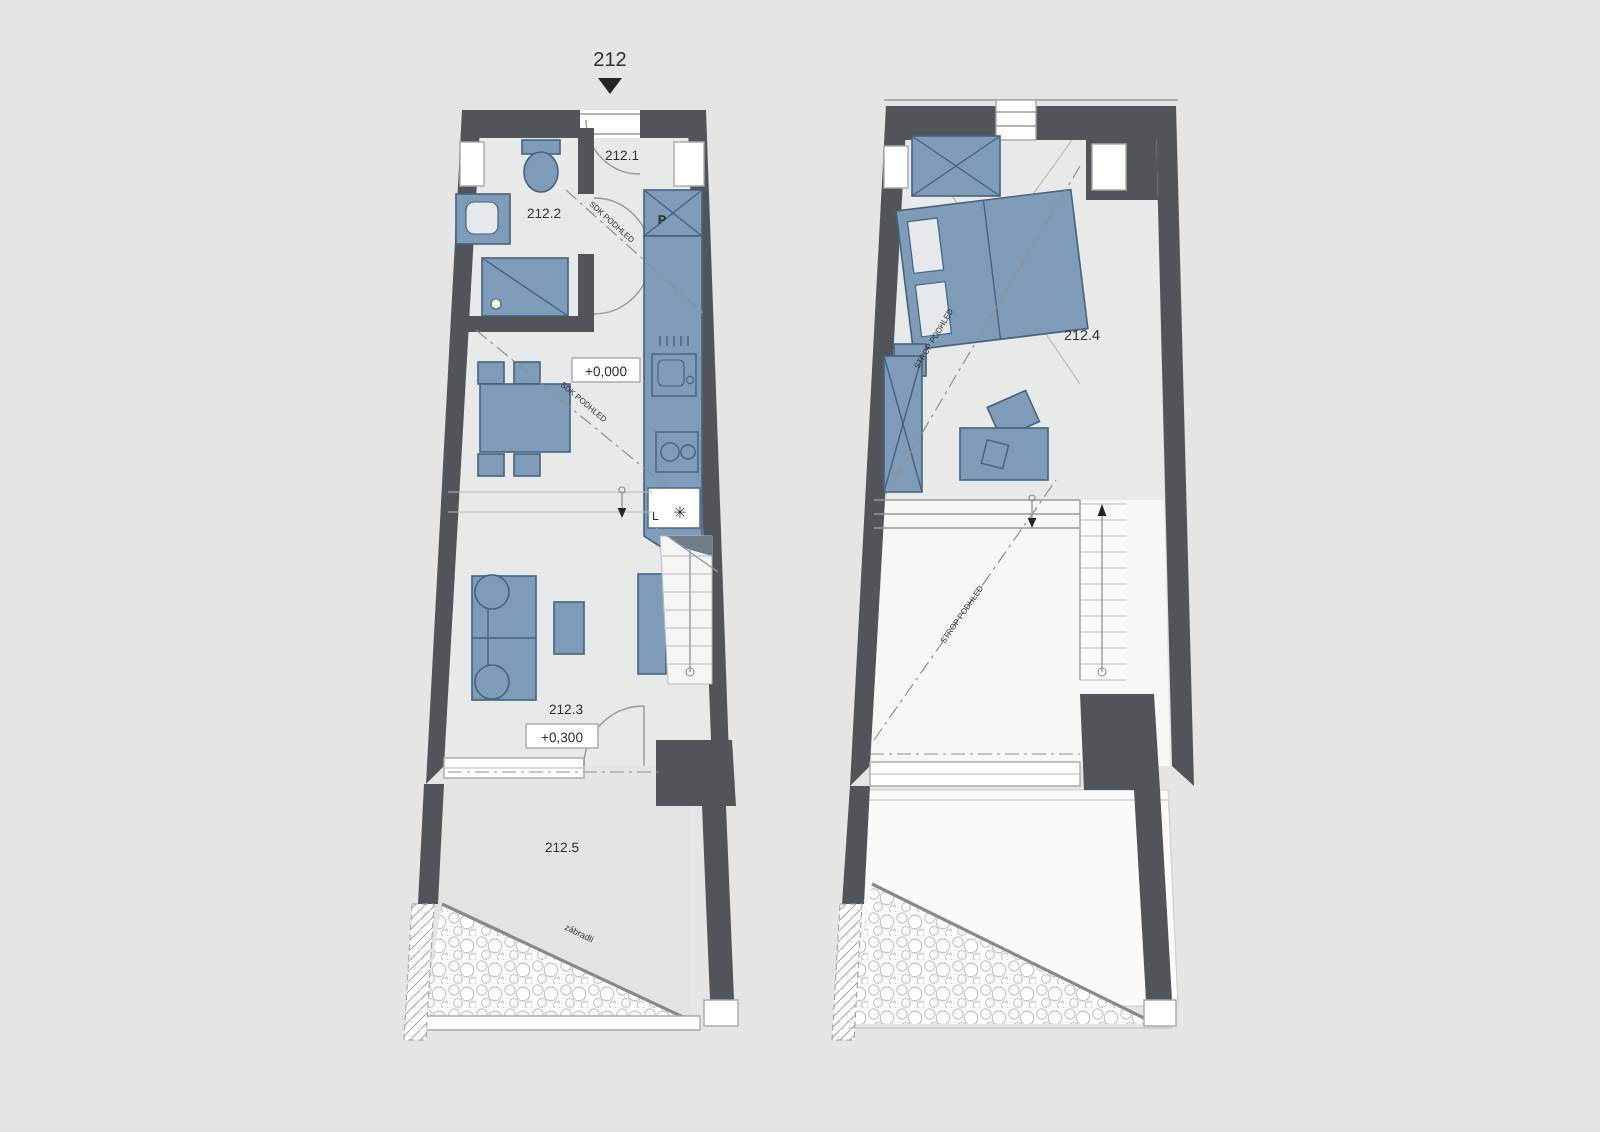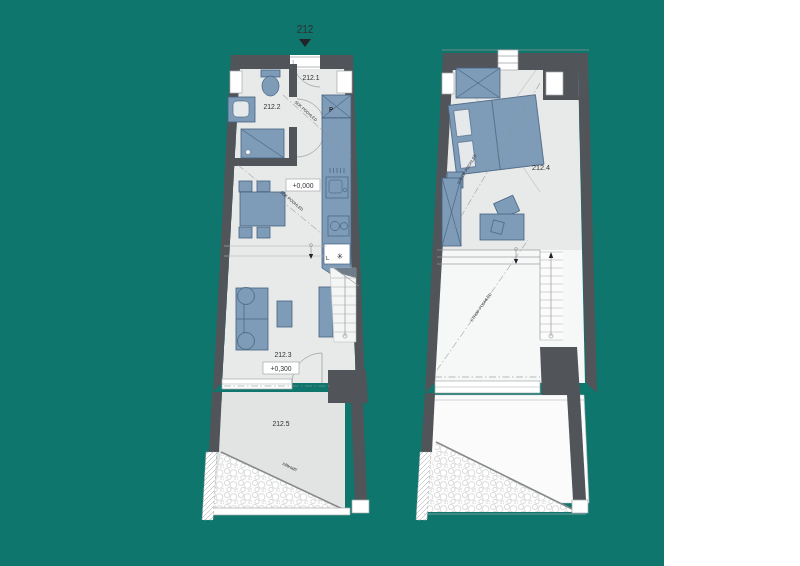--- a/index.html
+++ b/index.html
@@ -1,16 +1,16 @@
 <!DOCTYPE html>
 <html style="--wall: #51555a; --furniture: #7e9cb8; --furniture_stroke: #46627f; --floor: #e8e9e9; --terrace_floor: #e2e4e4; --line: #97999b; --text: #2e2f31;"><head>
 <meta charset="utf-8">
 <style>
   html,body{margin:0;padding:0;background:#fff;}
-  .stage{position:relative;width:664px;height:566px;background:#0f766e;overflow:hidden;}
+  .stage{position:relative;width:800px;height:566px;background:#e5e5e5;overflow:hidden;}
   svg{display:block;}
   .wall{fill:var(--wall);stroke:none;}
   .floor{fill:var(--floor);stroke:none;}
   .void-floor{fill:#f6f7f7;stroke:none;}
   .roof-floor{fill:#fbfbfb;stroke:#c9cbcc;stroke-width:.5;}
   .terrace{fill:var(--terrace_floor);stroke:none;}
   .furn{fill:var(--furniture);stroke:var(--furniture_stroke);stroke-width:.8;}
   .furn-line{stroke:var(--furniture_stroke);fill:none;stroke-width:.7;}
   .thin{stroke:var(--line);fill:none;stroke-width:.7;}
   .lite{stroke:#b7b9ba;fill:none;stroke-width:.6;}

